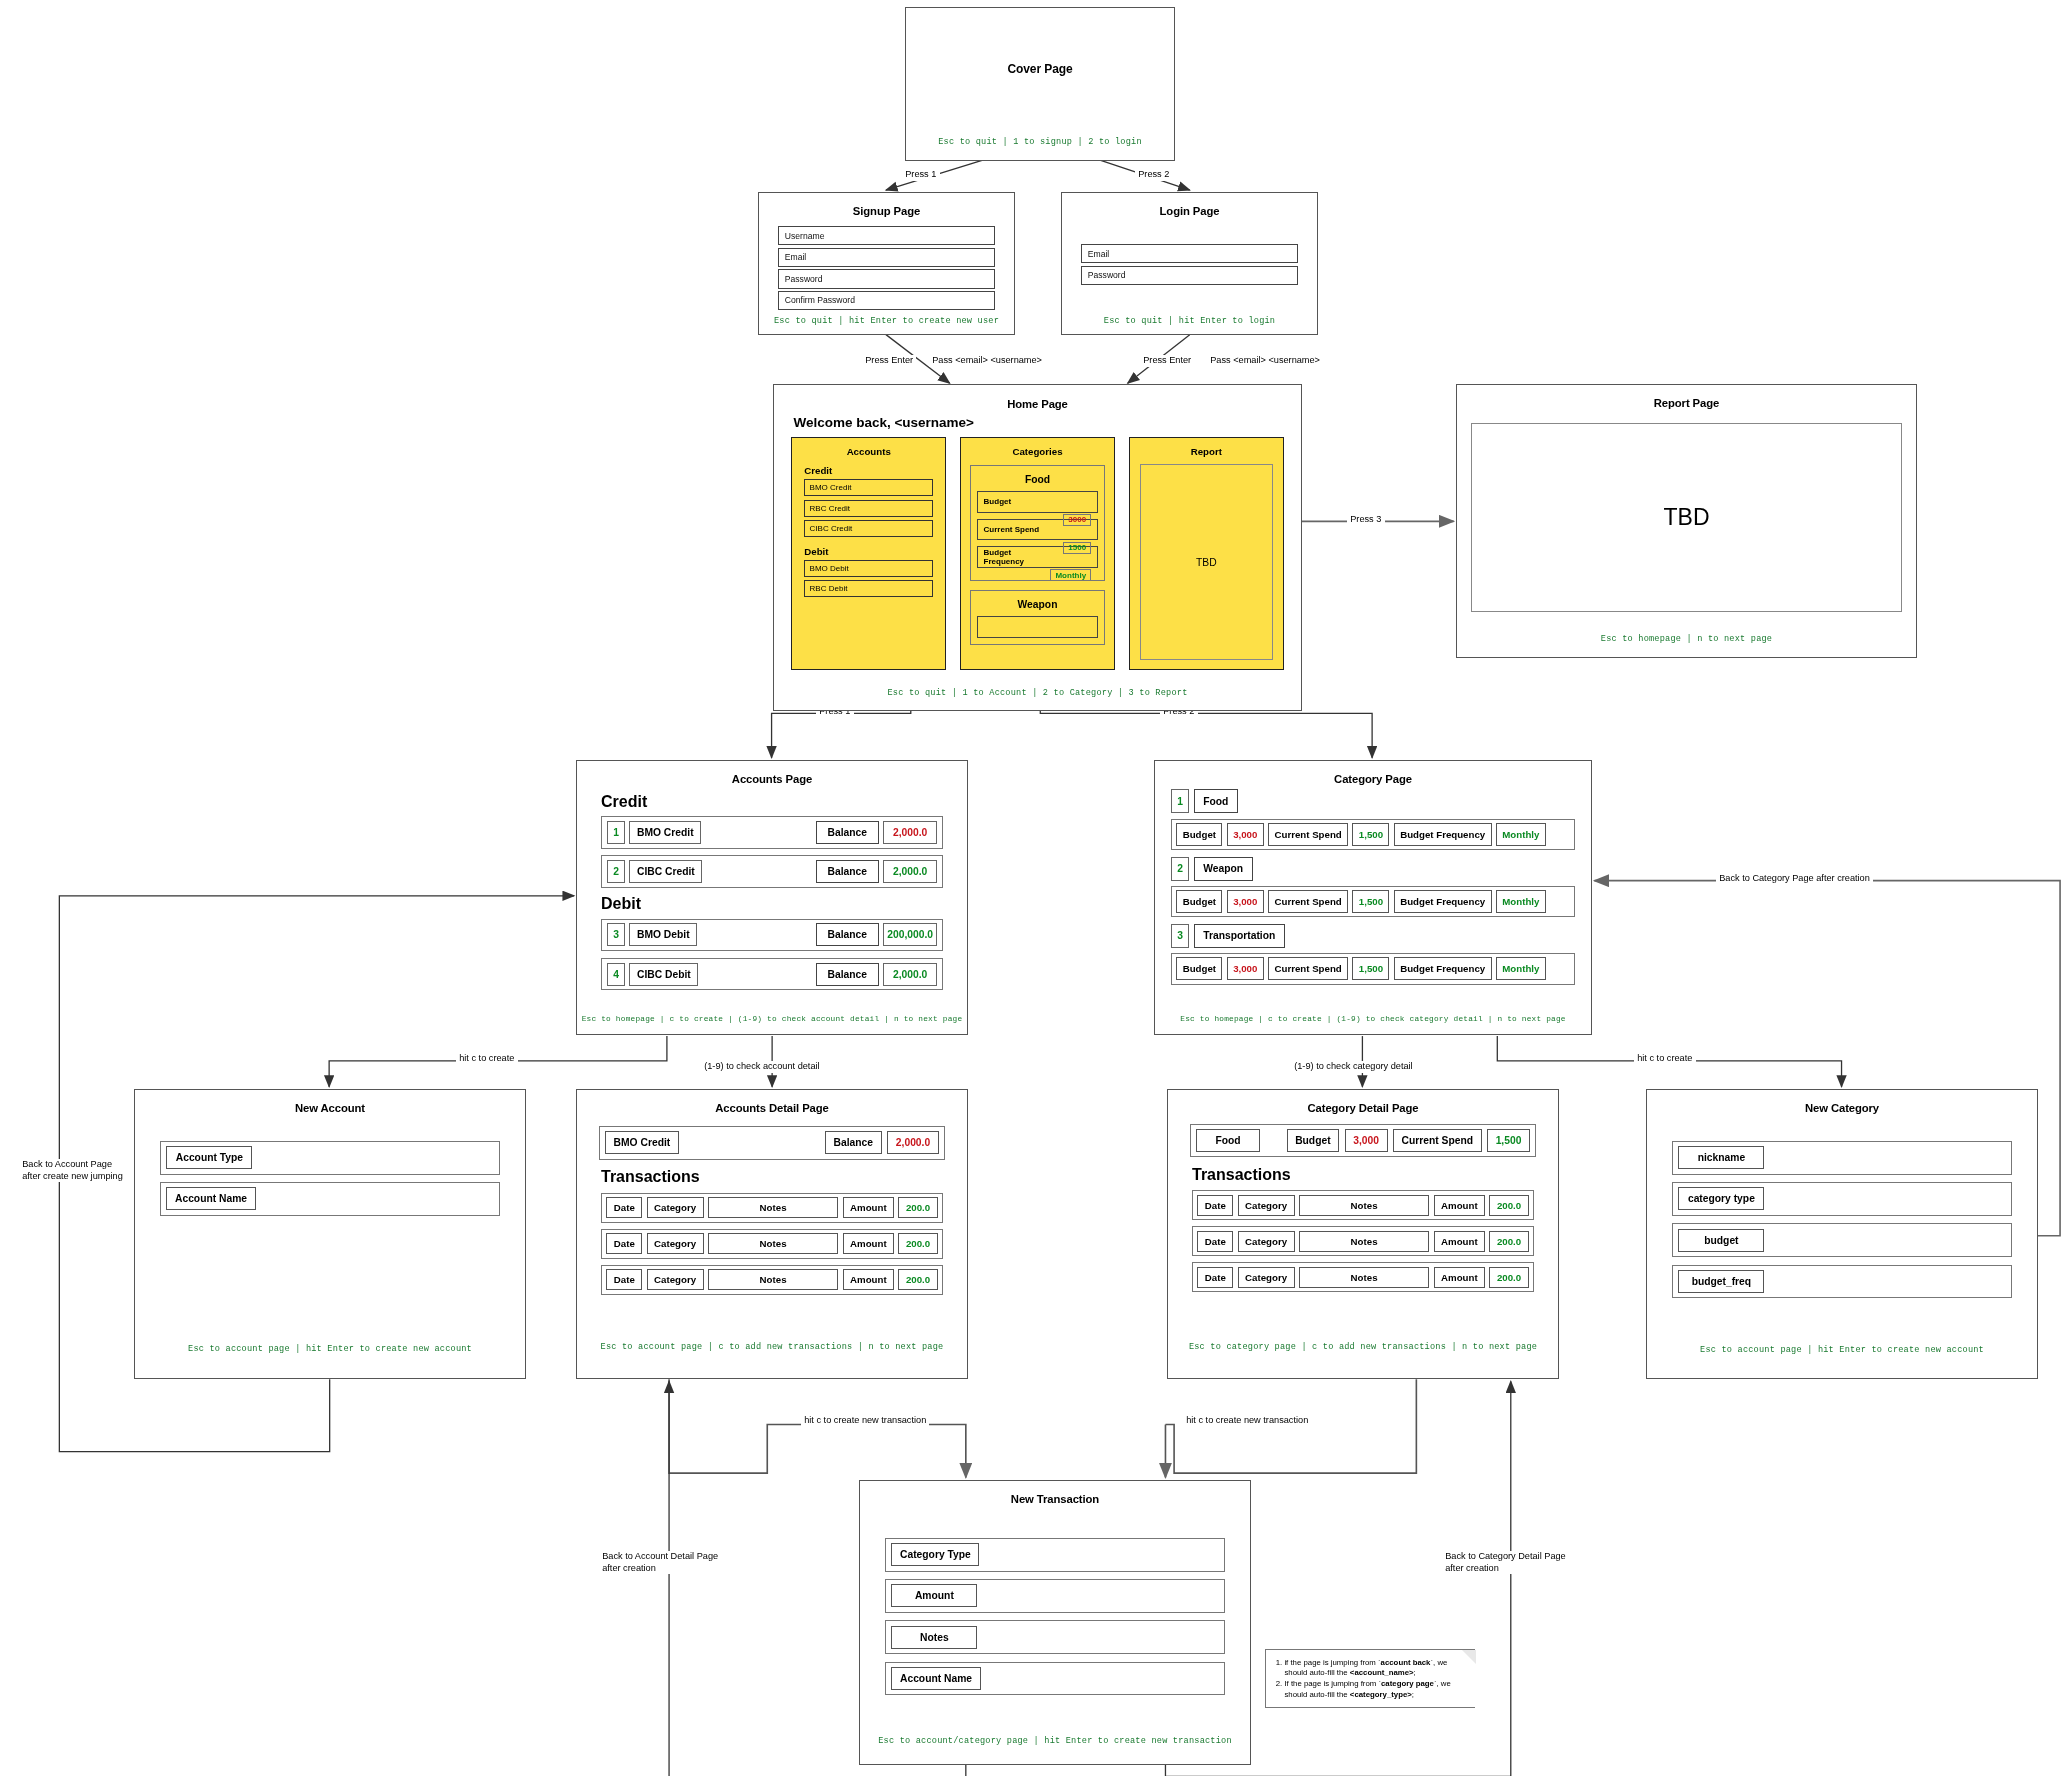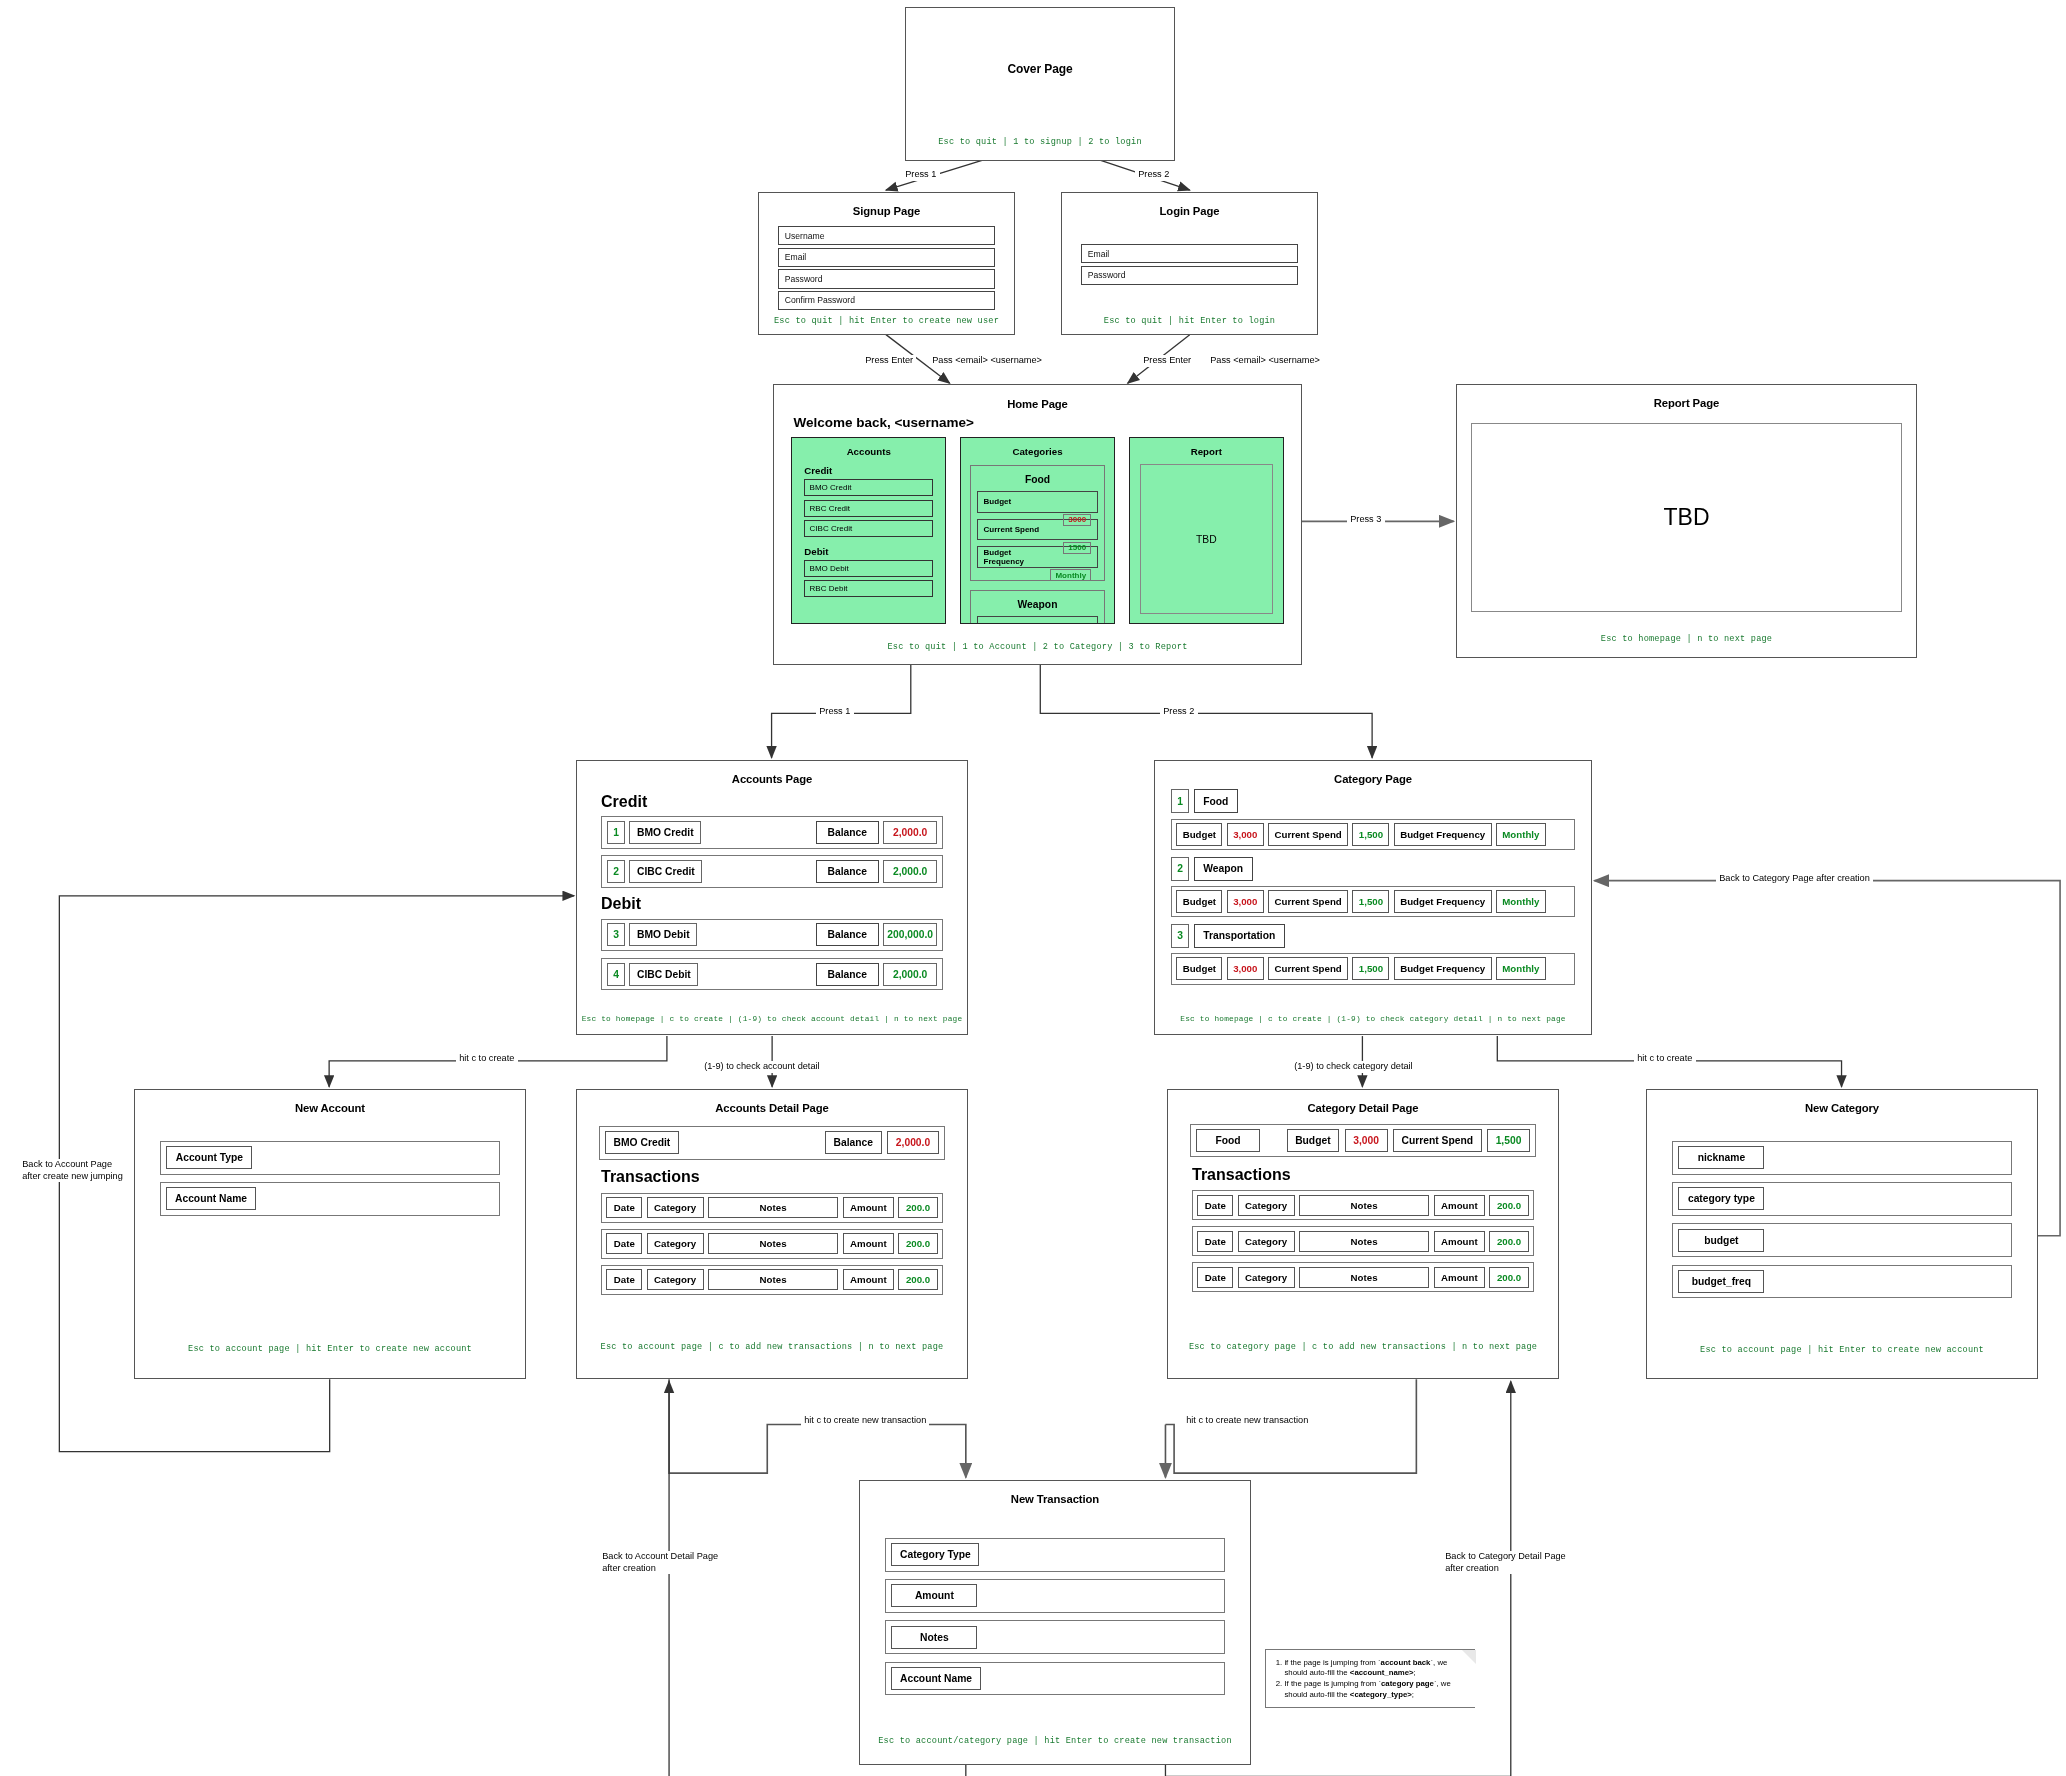--- a/index.html
+++ b/index.html
@@ -63,28 +63,28 @@
   #cover { left:905px; top:6.5px; width:270px; height:154px; }
   #cover .node-title { margin-top:54px; font-size:12px; }
 
   
   #signup { left:758px; top:192px; width:257px; height:143px; }
   #login  { left:1061px; top:192px; width:257px; height:143px; }
   .form-rows { position:absolute; left:19.4px; right:19.4px; top:33px; }
   .form-rows .field { height:19.4px; margin-bottom:2.2px; font-size:8.6px; }
 
   
-  #home { left:773px; top:384px; width:529px; height:281px; }
+  #home { left:773px; top:384px; width:529px; height:327px; }
   #home .welcome {
     position:absolute; left:19.4px; top:30px;
     font-weight:bold; font-size:13.5px; color:#000;
   }
   #home .node-title { margin-top:13px; }
   .home-cols { position:absolute; left:17.3px; top:52px; right:17.3px; bottom:40px; display:flex; gap:14px; }
-  .home-col { border:1.1px solid #222; background:#86efac; flex:1; position:relative; overflow:hidden; }
+  .home-col { border:1.1px solid #222; background:#fde047; flex:1; position:relative; overflow:hidden; }
   .home-col .col-title { text-align:center; font-weight:bold; font-size:9.7px; margin-top:7.6px; color:#000; }
   .home-col .grp { font-weight:bold; font-size:9.7px; margin:8.6px 0 3.2px 12px; color:#000; }
   .home-col .acct { margin:0 12px 3.8px 12px; height:16.7px; border:1.1px solid #333; display:flex; align-items:center; padding-left:4.3px; font-size:8px; }
   .cat-card { margin:8.6px 8.6px 6.5px 8.6px; border:1.6px solid #777; padding:4.3px 6.5px 6.5px 6.5px; }
   .cat-card .cname { text-align:center; font-weight:bold; font-size:10.3px; margin:3.2px 0 6.5px 0; }
   .cat-row { border:1.1px solid #444; height:21.6px; display:flex; align-items:center; justify-content:space-between; padding:0 5.4px; margin-bottom:6px; }
   .cat-row .k { font-weight:bold; font-size:8px; }
   .cat-row .v { border:1.1px solid #777; padding:0.5px 4.3px; font-size:8px; font-weight:bold;margin-top:36px; }
   .report-inner { position:absolute; left:9.7px; right:9.7px; top:26px; bottom:8.6px; border:1.6px solid #888; display:flex; align-items:center; justify-content:center; font-size:10.3px; }
 

